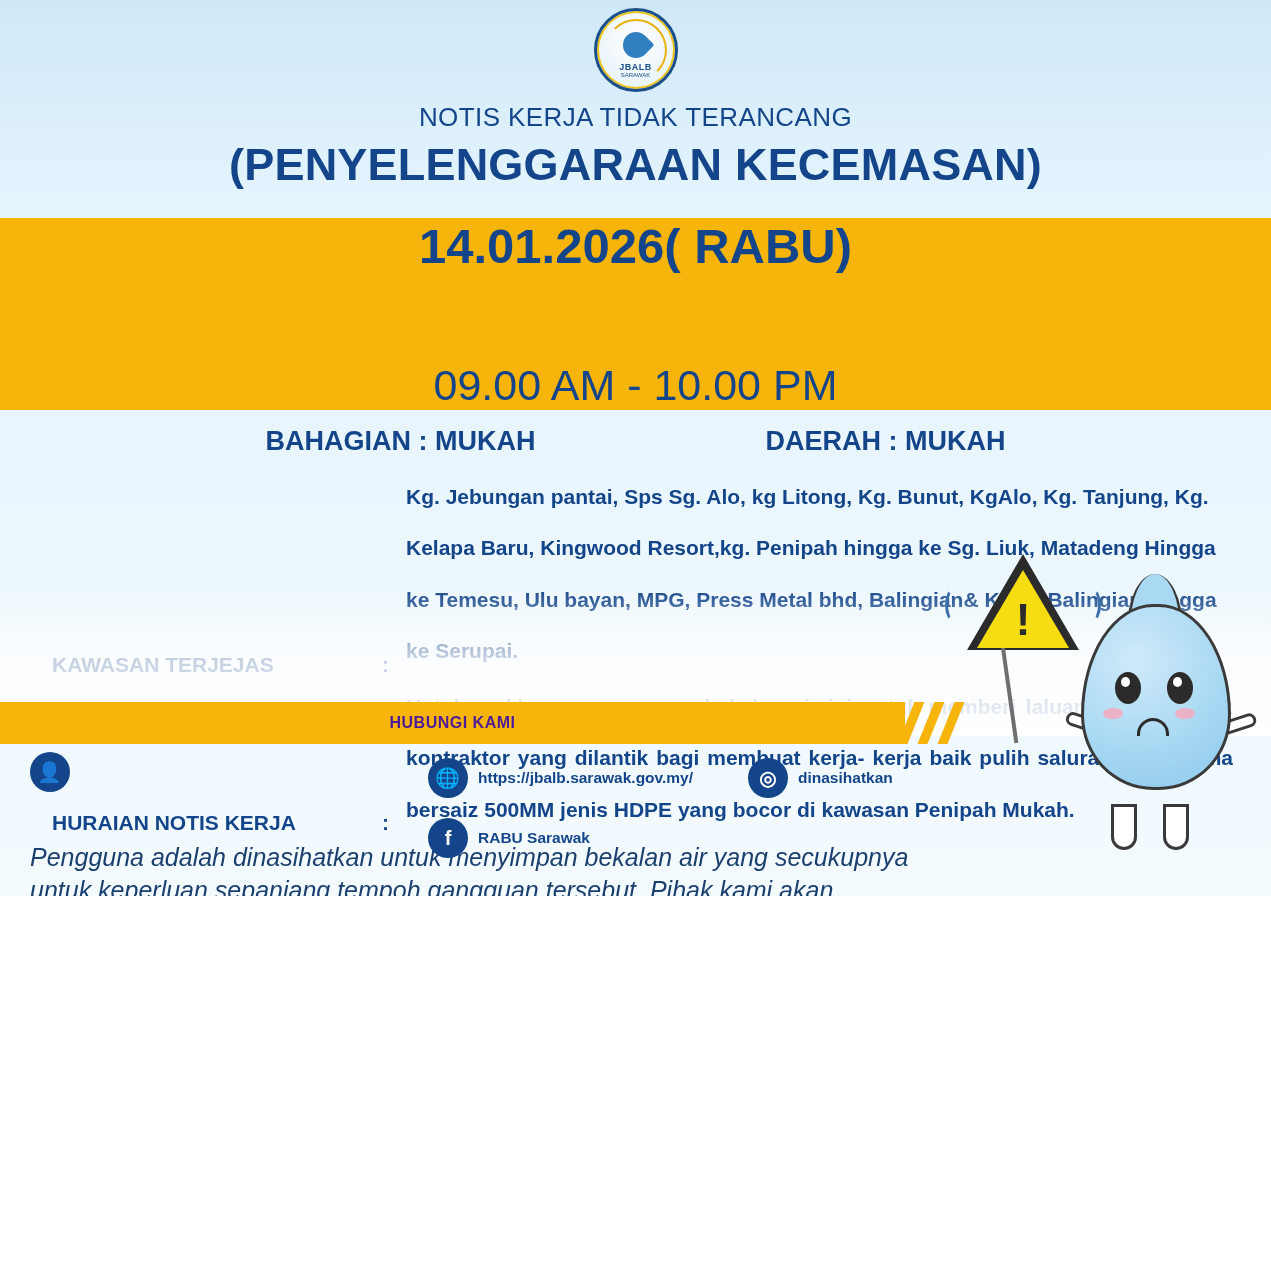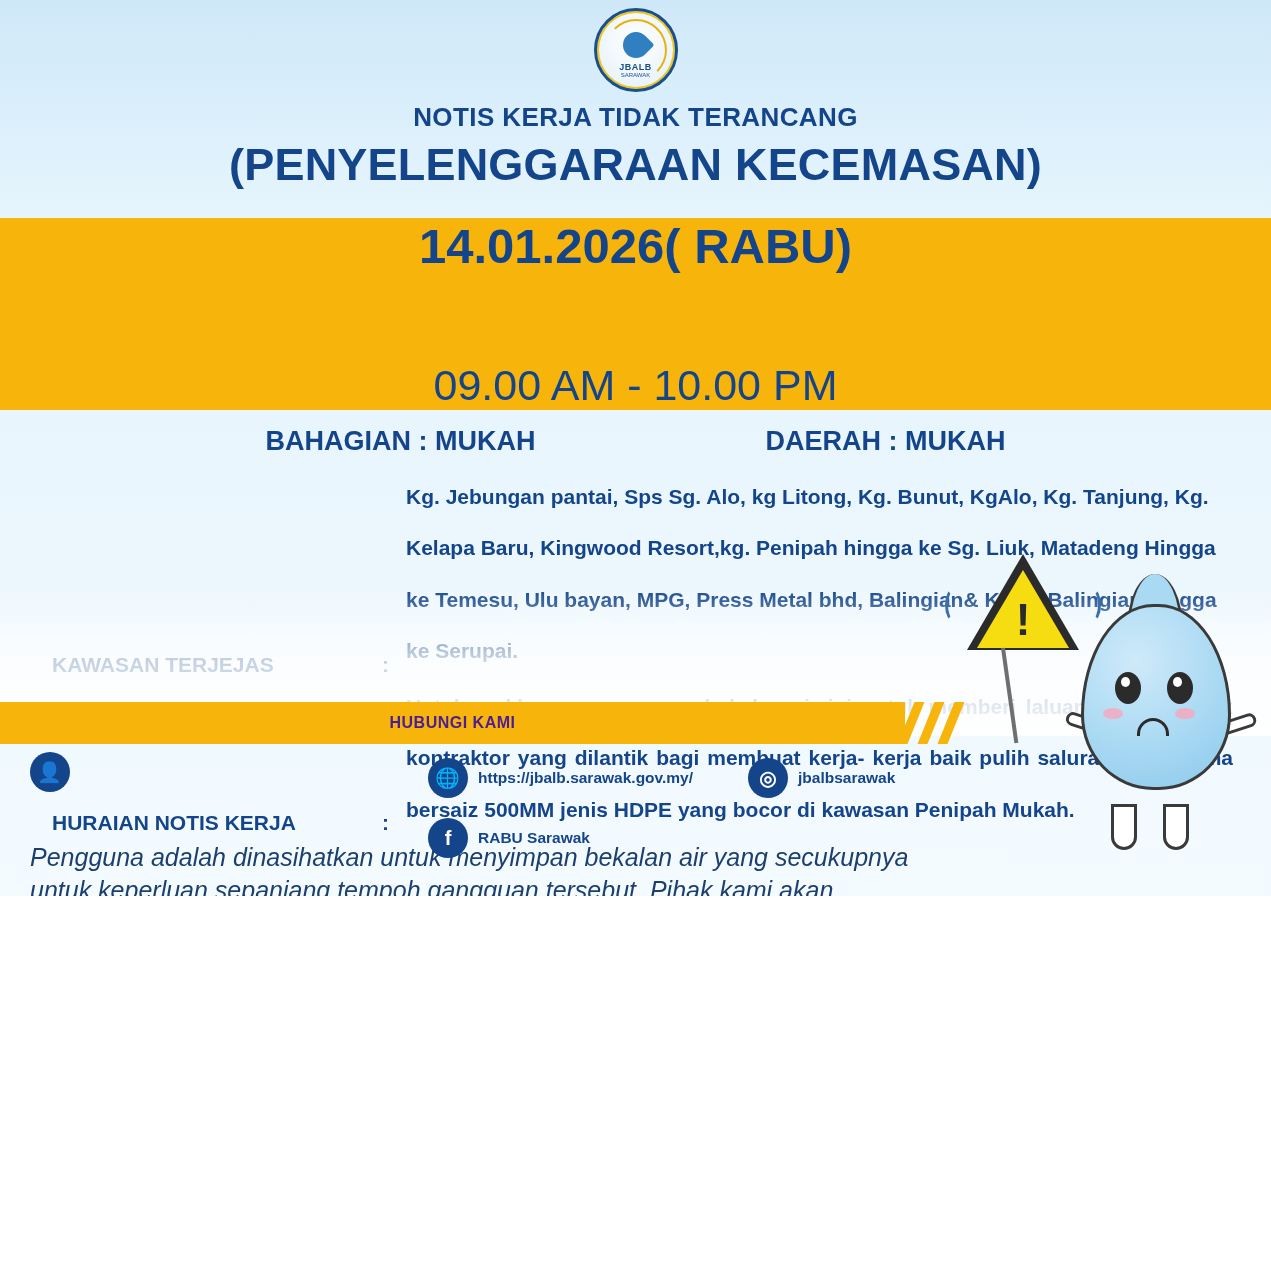--- a/index.html
+++ b/index.html
@@ -74,21 +74,21 @@
   .logo .lbl2 {
     position: absolute;
     left: 0; right: 0; top: 66px;
     font-size: 6px;
     color: #1a4f8a;
   }
 
   .notice-line1 {
     margin-top: 8px;
     font-size: 26px;
-    font-weight: bold;
+    font-weight: normal;
     color: #14458a;
     letter-spacing: 0.4px;
   }
   .notice-line2 {
     margin-top: 6px;
     font-size: 45px;
     font-weight: bold;
     color: #14458a;
     letter-spacing: 0.2px;
   }
@@ -500,21 +500,21 @@
       <div class="c-icon">👤</div>
     </div>
 
     <div class="c-item c-web">
       <div class="c-icon">🌐</div>
       <div class="c-text">https://jbalb.sarawak.gov.my/</div>
     </div>
 
     <div class="c-item c-ig">
       <div class="c-icon">◎</div>
-      <div class="c-text">jbalbsarawak</div>
+      <div class="c-text">dinasihatkan</div>
     </div>
 
     <div class="c-item c-fb">
       <div class="c-icon">f</div>
       <div class="c-text">RABU Sarawak</div>
     </div>
   </div>
 
 </div>
 

